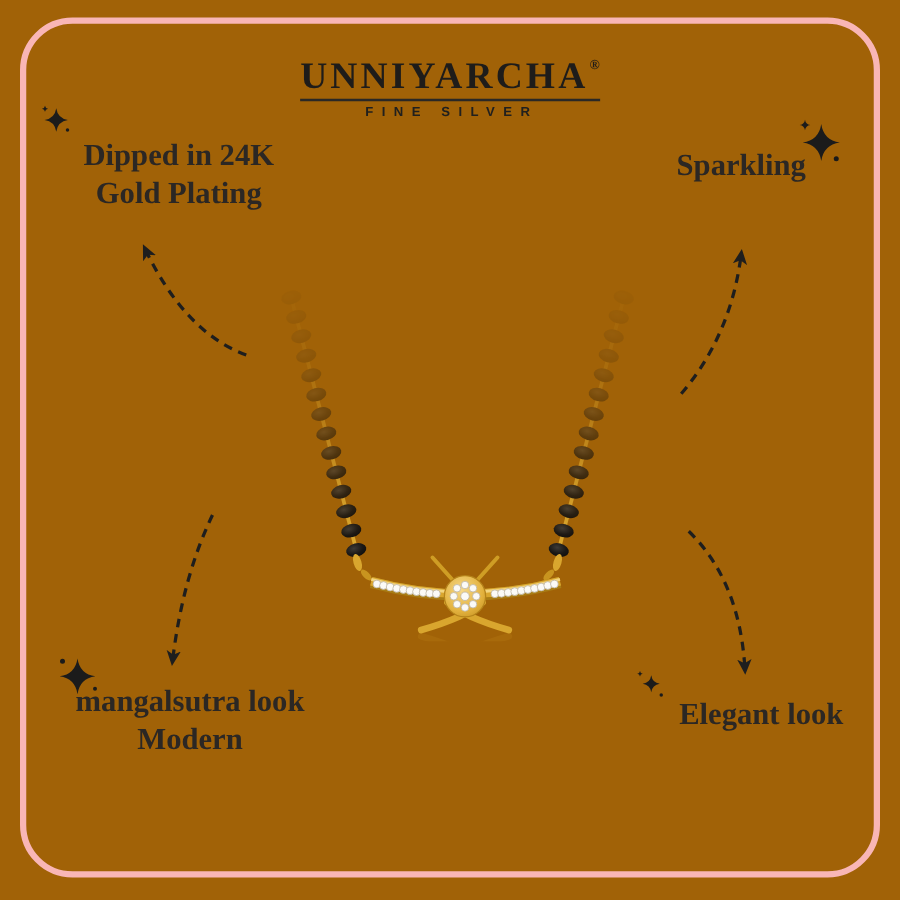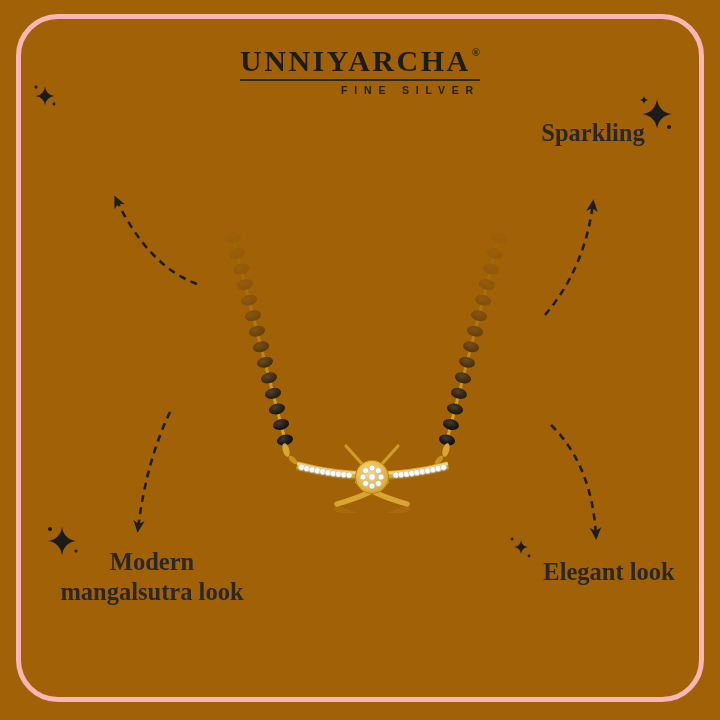--- a/index.html
+++ b/index.html
@@ -8,21 +8,21 @@
   .frame{position:absolute;left:16px;top:14px;right:16px;bottom:18px;
          border:5px solid #f9b6b6;border-radius:42px;}
   
   .logo{position:absolute;top:44px;left:50%;transform:translateX(-50%);text-align:center;}
   .brand{font-family:"Liberation Serif",serif;font-weight:700;font-size:30px;
          letter-spacing:2.5px;color:#1e1c1a;white-space:nowrap;}
   .reg{font-family:"Liberation Serif",serif;font-size:11px;font-weight:700;color:#1e1c1a;
        vertical-align:15px;margin-left:1px;}
   .logo-rule{height:1.6px;background:#2a2826;margin:1px 0 3px 0;}
   .tagline{font-family:"Liberation Sans",sans-serif;font-size:10.5px;font-weight:700;
-           letter-spacing:6.8px;text-indent:3px;color:#21201e;white-space:nowrap;text-align:right;}
+           letter-spacing:6.8px;text-indent:3px;color:#21201e;white-space:nowrap;}
   
   .callout{position:absolute;font-family:"Liberation Serif",serif;font-weight:700;
            font-size:24.5px;line-height:30px;color:#2b2724;text-align:center;}
   .co-tl{left:33px;top:110px;width:220px;}
   .co-tr{left:471px;top:118px;width:244px;}
   .co-bl{left:42px;top:547px;width:220px;}
   .co-br{left:509px;top:557px;width:200px;}
   .art{position:absolute;left:0;top:0;width:720px;height:720px;}
 </style>
 </head>
@@ -31,26 +31,30 @@
 <div class="stage">
 
   <div class="frame"></div>
 
   <div class="logo">
     <div><span class="brand">UNNIYARCHA</span><span class="reg">®</span></div>
     <div class="logo-rule"></div>
     <div class="tagline">FINE SILVER</div>
   </div>
 
+  <div class="callout co-tl">
+    <div>Dipped in 24K</div>
+    <div>Gold Plating</div>
+  </div>
   <div class="callout co-tr">
     <div>Sparkling</div>
   </div>
   <div class="callout co-bl">
+    <div>mangalsutra look</div>
     <div>Modern</div>
-    <div>mangalsutra look</div>
   </div>
   <div class="callout co-br">
     <div>Elegant look</div>
   </div>
 
   <svg class="art" viewBox="0 0 720 720">
     <defs>
       <radialGradient id="beadGrad" cx="0.4" cy="0.35" r="0.8">
         <stop offset="0" stop-color="#3d3a36"></stop>
           <stop offset="0.55" stop-color="#1a1816"></stop>

